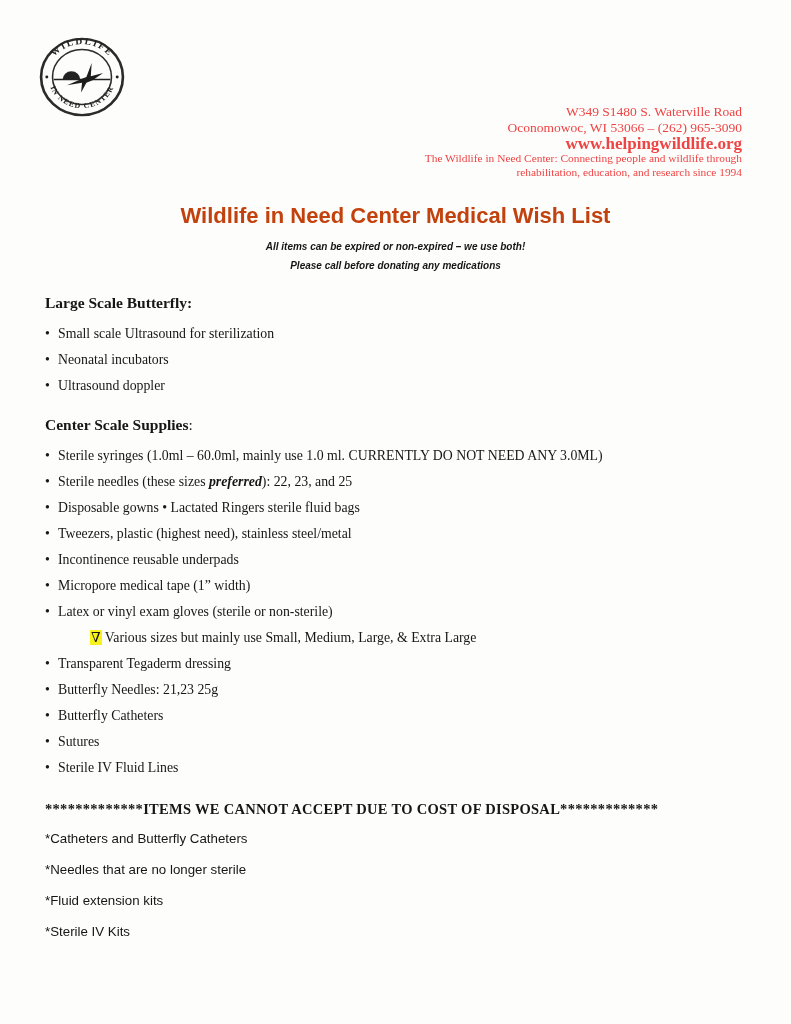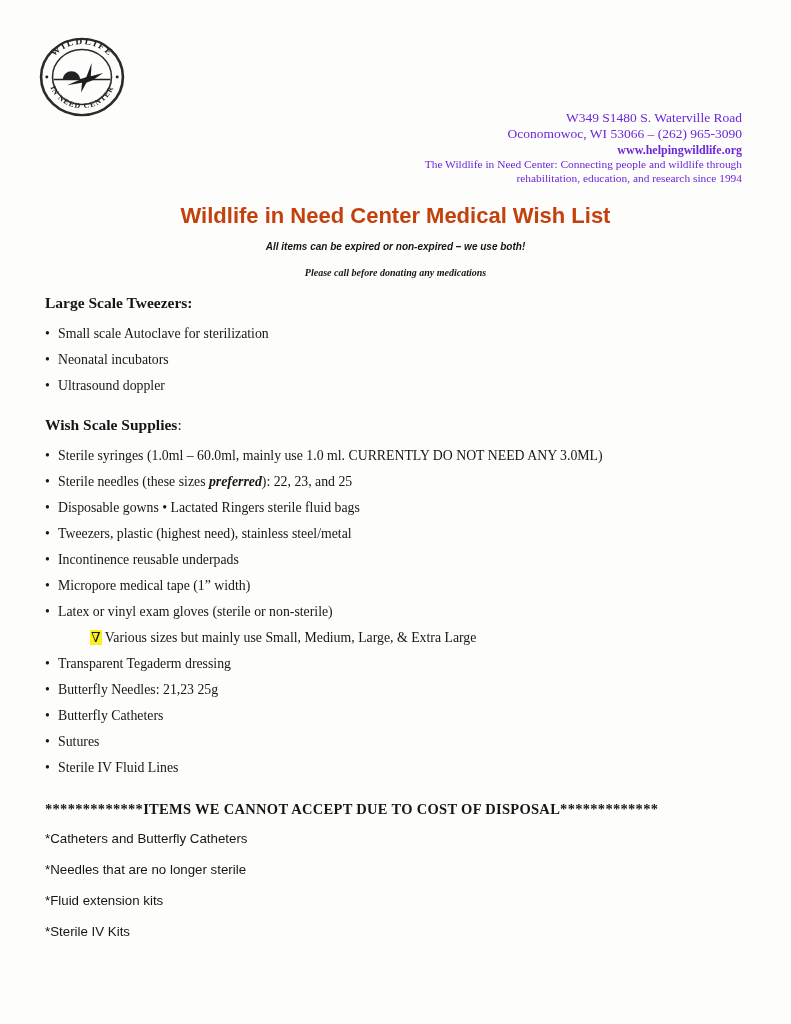--- a/index.html
+++ b/index.html
@@ -11,28 +11,28 @@
     color: #161616;
     overflow: hidden;
   }
 
   
   .logo { position: absolute; left: 38px; top: 36px; width: 88px; height: 82px; }
 
   
   .letterhead {
     position: absolute;
-    top: 110px;
+    top: 104px;
     right: 49px;
     text-align: right;
     font-family: "Liberation Serif", "DejaVu Serif", serif;
-    color: #6d28d9;
+    color: #ef4444;
   }
   .letterhead .addr { font-size: 13.5px; line-height: 16px; }
-  .letterhead .site { font-size: 12px; line-height: 16px; font-weight: bold; }
+  .letterhead .site { font-size: 17px; line-height: 16px; font-weight: bold; }
   .letterhead .tag  { font-size: 11.4px; line-height: 13.8px; }
 
   
   .title-wrap {
     position: absolute;
     top: 195px; left: 0; right: 0;
     text-align: center;
     font-family: "Liberation Sans", "DejaVu Sans", sans-serif;
   }
   .doc-title { font-size: 22px; font-weight: bold; margin: 8px; color: #c2410c; }
@@ -93,45 +93,45 @@
     <div class="addr">W349 S1480 S. Waterville Road</div>
     <div class="addr">Oconomowoc, WI 53066 – (262) 965-3090</div>
     <div class="site">www.helpingwildlife.org</div>
     <div class="tag">The Wildlife in Need Center: Connecting people and wildlife through</div>
     <div class="tag">rehabilitation, education, and research since 1994</div>
   </div>
 
   <div class="title-wrap">
     <h1 class="doc-title">Wildlife in Need Center Medical Wish List</h1>
     <div class="doc-sub">All items can be expired or non-expired – we use both!</div>
-    <div class="doc-sub" style="margin-top:7px;font-family:Liberation Serif, serif;">Please call before donating any medications</div>
+    <div class="doc-sub" style="margin-top:0;">Please call before donating any medications</div>
   </div>
 
   <div class="content">
 
     <div>
-      <div class="sec-heading">Large Scale Tweezers:</div>
+      <div class="sec-heading">Large Scale Butterfly:</div>
       <div id="large-scale-list">
           <div class="li-row">
             <span class="bullet">•</span>
-            <span class="li-text"><span>Small scale Autoclave for sterilization</span></span>
+            <span class="li-text"><span>Small scale Ultrasound for sterilization</span></span>
           </div>
           <div class="li-row">
             <span class="bullet">•</span>
             <span class="li-text"><span>Neonatal incubators</span></span>
           </div>
           <div class="li-row">
             <span class="bullet">•</span>
             <span class="li-text"><span>Ultrasound doppler</span></span>
           </div>
         </div>
     </div>
 
     <div class="sec-small">
-      <div class="sec-heading"><span>Wish Scale Supplies</span><span class="colon-reg">:</span></div>
+      <div class="sec-heading"><span>Center Scale Supplies</span><span class="colon-reg">:</span></div>
       <div id="small-scale-list">
           <div class="li-row">
             <span class="bullet">•</span>
             <span class="li-text"><span>Sterile syringes (1.0ml – 60.0ml, mainly use 1.0 ml. CURRENTLY DO NOT NEED ANY 3.0ML)</span></span>
           </div>
           <div class="li-row">
             <span class="bullet">•</span>
             <span class="li-text"><span>Sterile needles (these sizes </span><span class="bold-italic">preferred</span><span>): 22, 23, and 25</span></span>
           </div>
           <div class="li-row">

